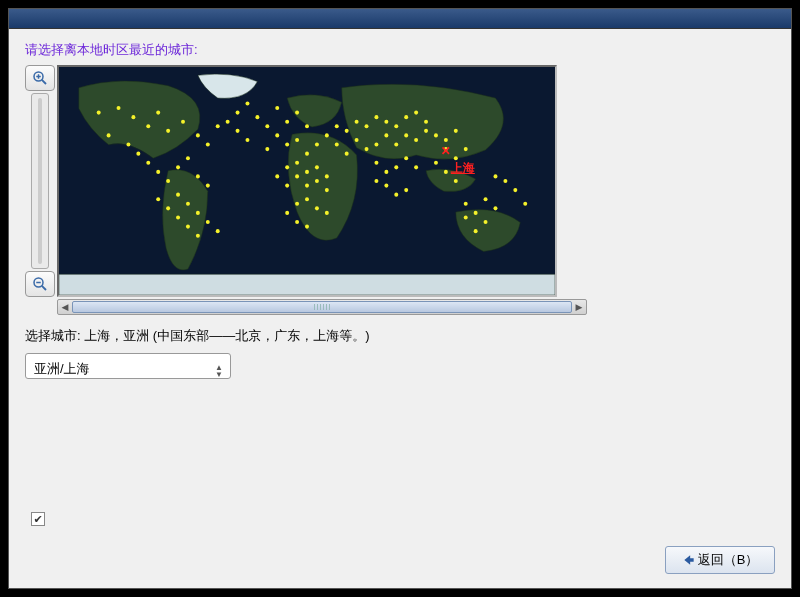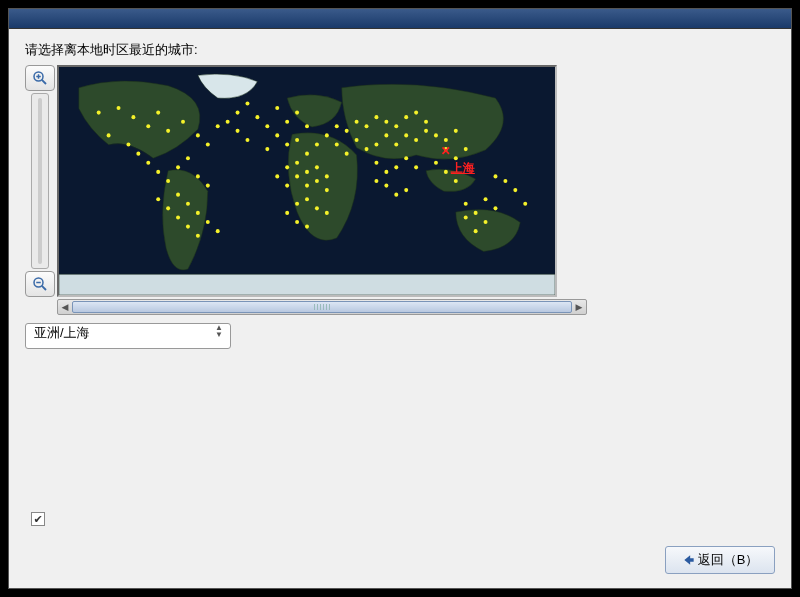--- a/index.html
+++ b/index.html
@@ -19,21 +19,21 @@
     }
     .titlebar {
       height: 20px;
       background: linear-gradient(to bottom, #3a5a8a, #1a3a6a);
       border-bottom: 1px solid #333;
     }
     .content {
       padding: 12px 16px;
     }
     .instruction {
-      color: #000000;
+      color: #6d28d9;
       margin-bottom: 6px;
     }
     .map-area {
       display: flex;
       gap: 2px;
     }
     .zoom-col {
       width: 30px;
       display: flex;
       flex-direction: column;
@@ -140,21 +140,21 @@
       color: #000;
     }
     .tz-combo {
       margin-top: 8px;
       width: 206px;
       height: 26px;
       background: #fff;
       border: 1px solid #999;
       border-radius: 3px;
       display: flex;
-      align-items: flex-start;
+      align-items: flex-end;
       padding: 0 4px 0 8px;
       justify-content: space-between;
       cursor: pointer;
     }
     .combo-arrows {
       width: 14px;
       display: flex;
       flex-direction: column;
       align-items: center;
       font-size: 8px;
@@ -378,20 +378,23 @@
         <div class="sel-label" id="sel-label" style="left: 79%; top: 41%; text-decoration: underline;">上海</div>
       </div>
     </div>
 
     <div class="hscroll">
       <div class="hscroll-arrow left">◀</div>
       <div class="hscroll-thumb"></div>
       <div class="hscroll-arrow right">▶</div>
     </div>
 
+    <div class="city-line">
+      <span>选择城市: </span><span>上海，亚洲 (中国东部——北京，广东，上海等。)</span>
+    </div>
 
     <div class="tz-combo">
       <span>亚洲/上海</span>
       <div class="combo-arrows">
         <span>▲</span>
           <span>▼</span>
       </div>
     </div>
 
     <div class="utc-row">

